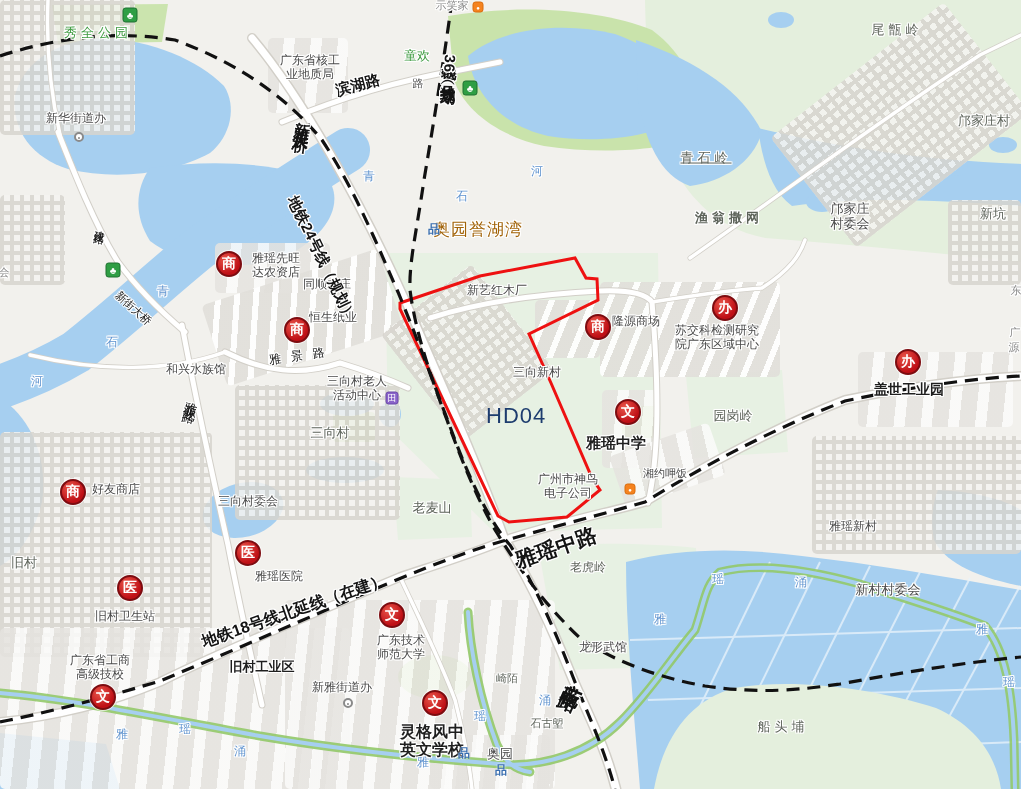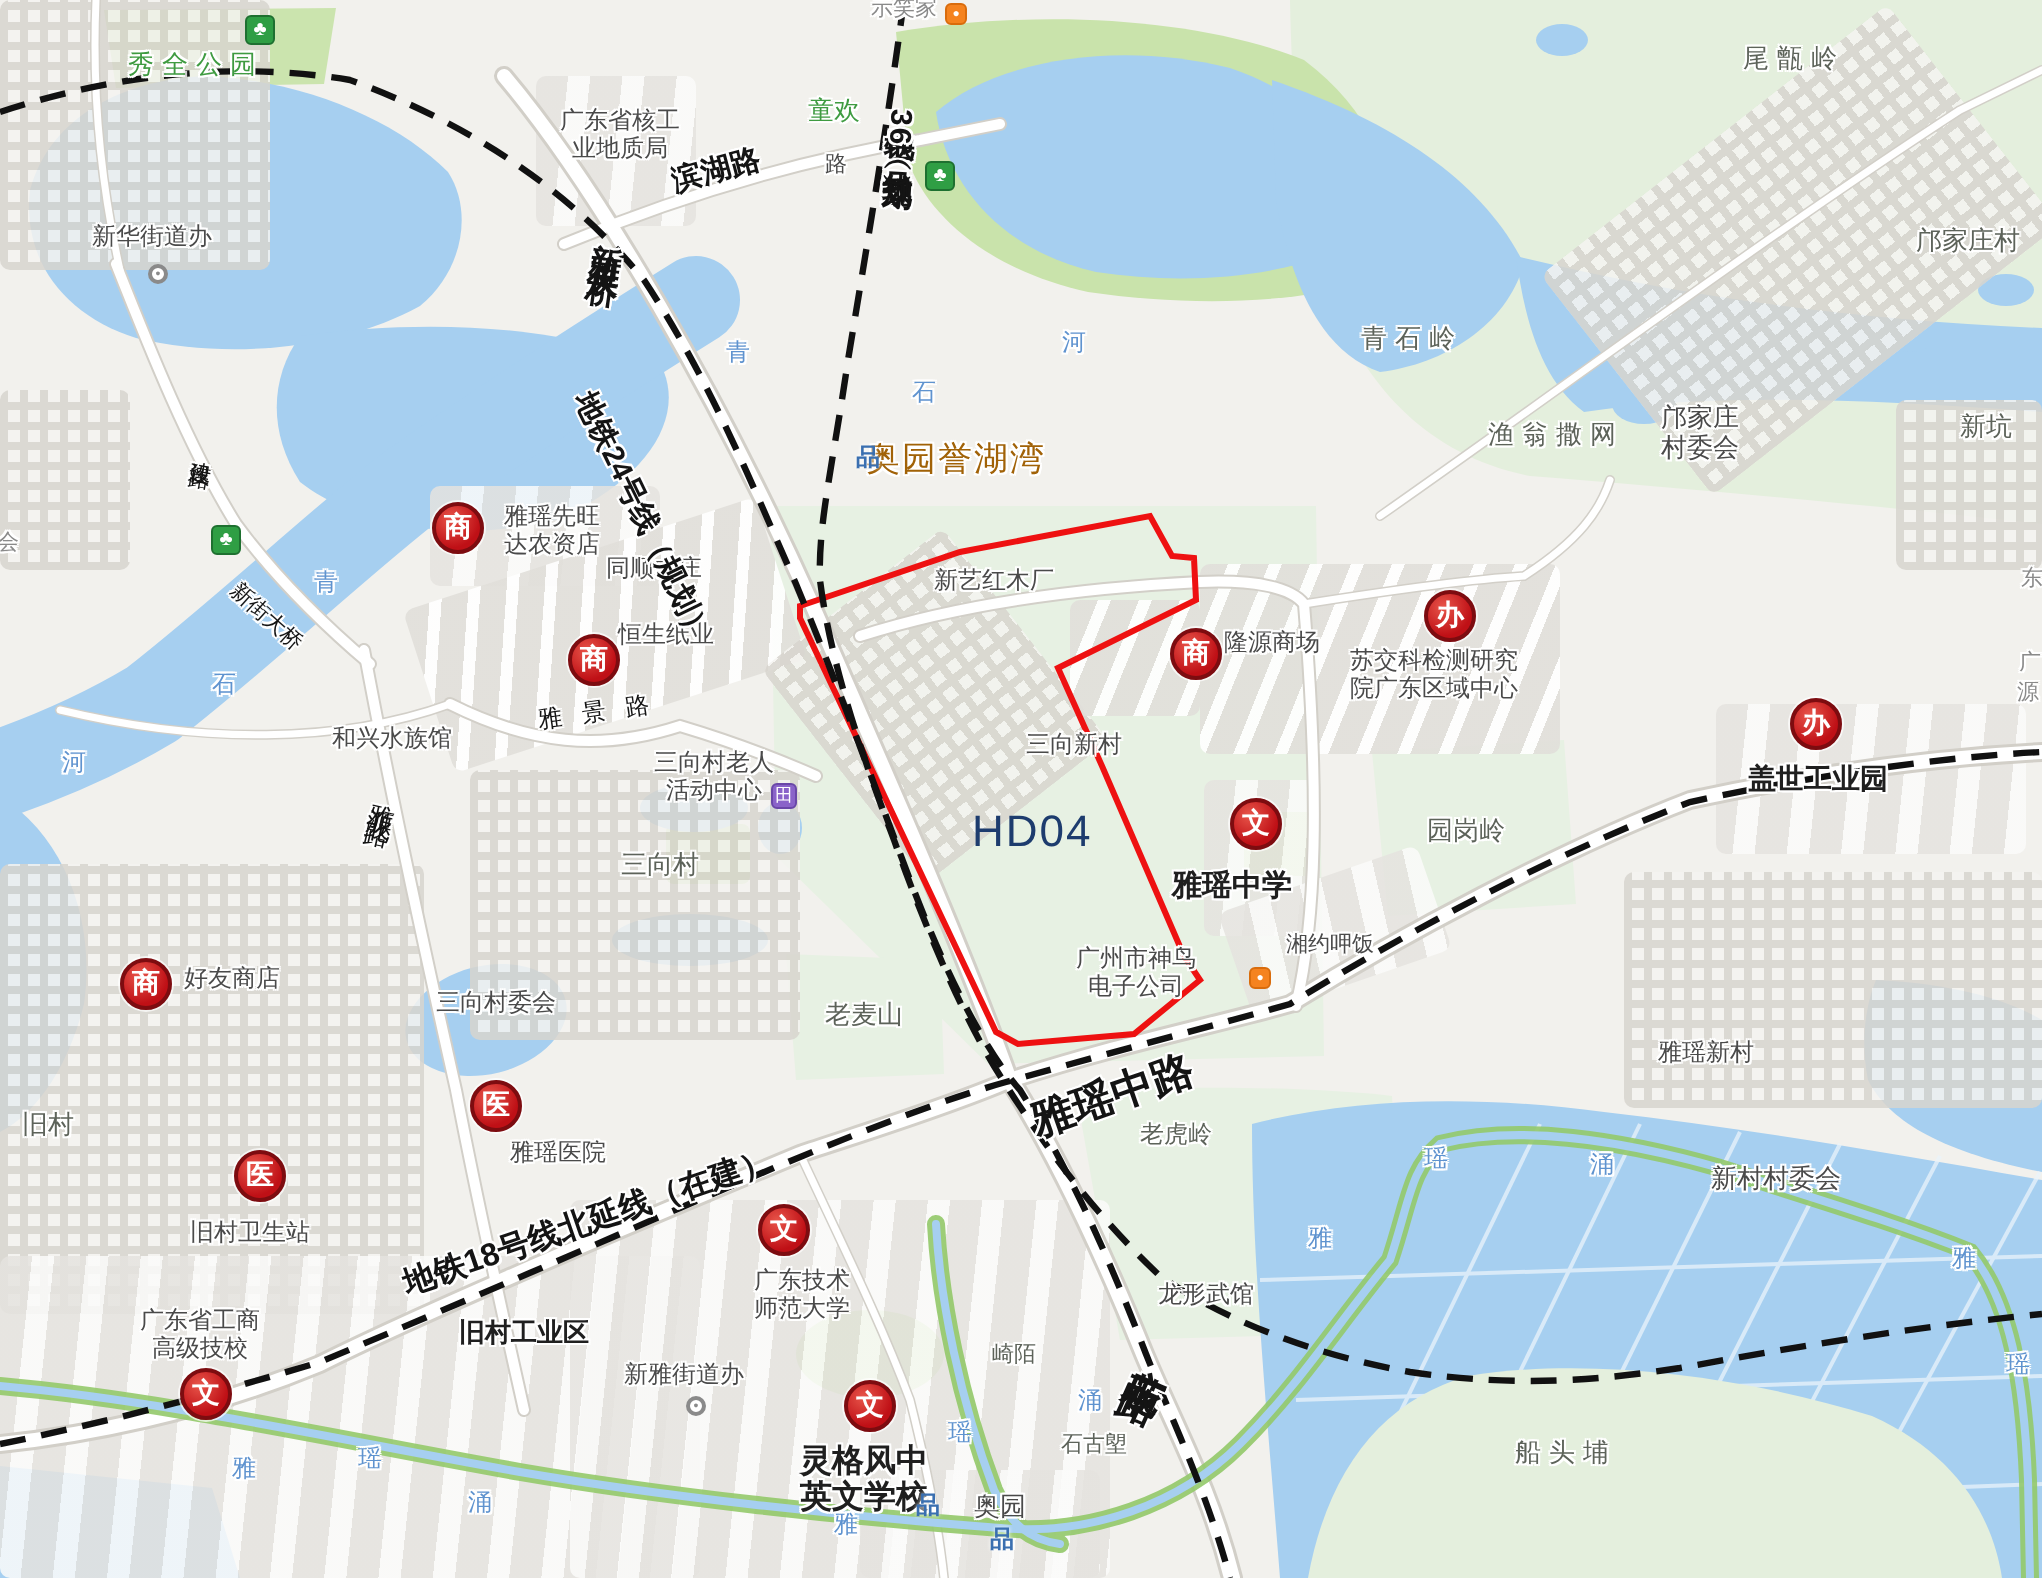--- a/index.html
+++ b/index.html
@@ -194,22 +194,22 @@
       <div class="lbl green sp" style="left: 98px; top: 33px;">秀全公园</div>
       <div class="lbl " style="left: 76px; top: 119px;">新华街道办</div>
       <div class="lbl pre" style="left: 310px; top: 68px;">广东省核工
 业地质局</div>
       <div class="lbl green" style="left: 417px; top: 56px;">童欢</div>
       <div class="lbl clip" style="left: 452px; top: 5px;">示笑家</div>
       <div class="lbl " style="left: 418px; top: 83px; font-size: 11px;">路</div>
       <div class="lbl slate" style="left: 478px; top: 230px;">奥园誉湖湾</div>
       <div class="lbl place sp" style="left: 897px; top: 30px;">尾甑岭</div>
       <div class="lbl place" style="left: 984px; top: 121px;">邝家庄村</div>
-      <div class="lbl place sp" style="left: 706px; top: 170px;">青石岭</div>
-      <div class="lbl place sp" style="left: 778px; top: 218px;">渔翁撒网</div>
+      <div class="lbl place sp" style="left: 706px; top: 158px; text-decoration: underline;">青石岭</div>
+      <div class="lbl place sp" style="left: 729px; top: 218px; font-weight: bold;">渔翁撒网</div>
       <div class="lbl pre" style="left: 850px; top: 217px; font-size: 13px;">邝家庄
 村委会</div>
       <div class="lbl place" style="left: 993px; top: 214px;">新坑</div>
       <div class="lbl pre" style="left: 276px; top: 266px;">雅瑶先旺
 达农资店</div>
       <div class="lbl " style="left: 327px; top: 285px;">同顺农庄</div>
       <div class="lbl " style="left: 333px; top: 318px;">恒生纸业</div>
       <div class="lbl " style="left: 497px; top: 291px; text-align: right;">新艺红木厂</div>
       <div class="lbl " style="left: 537px; top: 373px;">三向新村</div>
       <div class="lbl " style="left: 636px; top: 322px;">隆源商场</div>

